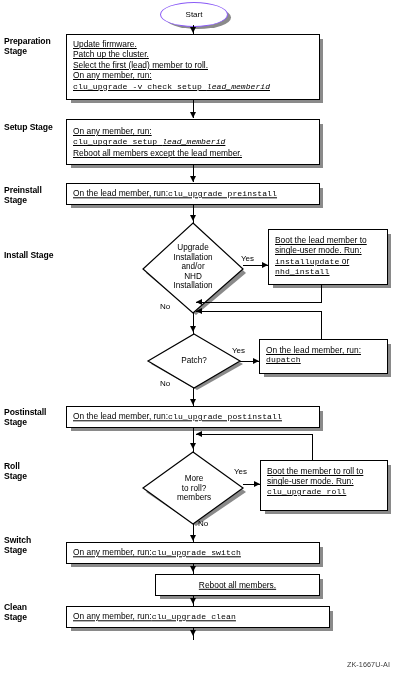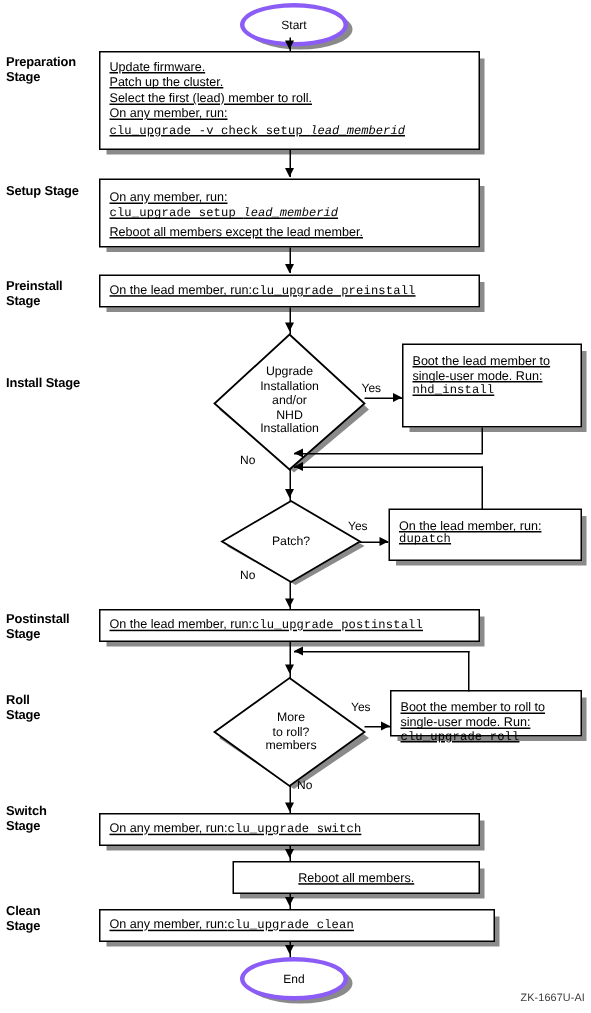--- a/index.html
+++ b/index.html
@@ -27,21 +27,21 @@
   .ital{font-family:"Liberation Mono",monospace;font-style:italic;font-size:8.1px;}
 
   
   .stage{
     position:absolute;font-size:8.6px;line-height:10.2px;font-weight:bold;color:#000;
     letter-spacing:-.1px;
   }
 
   
   .term{
-    position:absolute;border:3px solid #8b5cf6;border-radius:50%;background:#fff;
+    position:absolute;border:1px solid #8b5cf6;border-radius:50%;background:#fff;
     box-shadow:4px 3px 0 -1px #8a8a8a;
     display:flex;align-items:center;justify-content:center;
     font-size:8px;color:#000;
   }
 
   
   .diamond{position:absolute;}
   .diamond .shape{
     position:absolute;left:0;top:0;width:100%;height:100%;
   }
@@ -144,20 +144,23 @@
   </div>
 
   <div class="ylab" style="left:241px;top:254px;">Yes</div>
   <div class="ln hl" style="left:243px;top:265px;width:25px;"></div>
   <div class="arw right" style="left:262px;top:262px;"></div>
 
   <div class="node box top" style="left:268px;top:229px;width:120px;height:56px;">
     <div class="inner" style="top:5px;">
       <div class="txt">Boot the lead member to</div>
       <div class="txt">single-user mode.  Run:</div>
+      <div class="txt">
+        <span class="mono">installupdate</span><span> or</span>
+      </div>
       <div class="txt mono">nhd_install</div>
     </div>
   </div>
 
   <div class="ln vl" style="left:321px;top:285px;height:17px;"></div>
   <div class="ln hl" style="left:196px;top:302px;width:126px;"></div>
   <div class="arw left" style="left:196px;top:299px;"></div>
 
   <div class="nlab" style="left:160px;top:302px;">No</div>
   <div class="ln vl" style="left:193px;top:313px;height:22px;"></div>
@@ -220,21 +223,21 @@
       <div>More</div>
       <div>to roll?</div>
       <div>members</div>
     </div>
   </div>
 
   <div class="ylab" style="left:234px;top:467px;">Yes</div>
   <div class="ln hl" style="left:243px;top:484px;width:17px;"></div>
   <div class="arw right" style="left:254px;top:481px;"></div>
 
-  <div class="node box top" style="left:260px;top:460px;width:128px;height:31px;">
+  <div class="node box top" style="left:260px;top:460px;width:128px;height:51px;">
     <div class="inner" style="top:5px;">
       <div class="txt">Boot the member to roll to</div>
       <div class="txt">single-user mode.  Run:</div>
       <div class="txt mono">clu_upgrade roll</div>
     </div>
   </div>
 
   <div class="ln vl" style="left:312px;top:434px;height:27px;"></div>
   <div class="ln hl" style="left:196px;top:434px;width:117px;"></div>
   <div class="arw left" style="left:196px;top:431px;"></div>
@@ -272,19 +275,16 @@
   <div class="node box" style="left:66px;top:606px;width:264px;height:22px;">
     <div class="inner">
       <div class="txt">
         <span>On any member, run:</span><span class="mono">clu_upgrade clean</span>
       </div>
     </div>
   </div>
   <div class="ln vl" style="left:193px;top:628px;height:12px;"></div>
   <div class="arw down" style="left:190px;top:630px;"></div>
 
-  <div class="term" style="left:160px;top:638px;width:66px;height:23px;">
-    <span>End</span>
-  </div>
 
   <div class="figid">ZK-1667U-AI</div>
 
 </div>
 
 </body></html>

